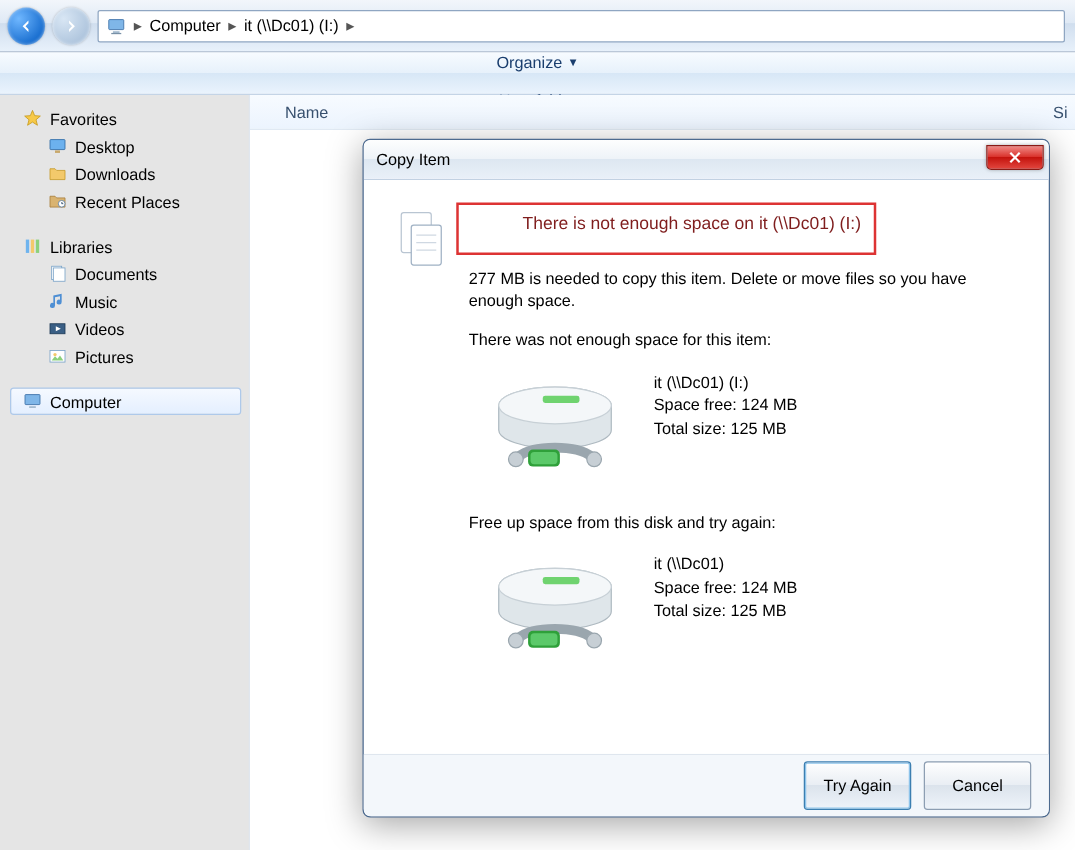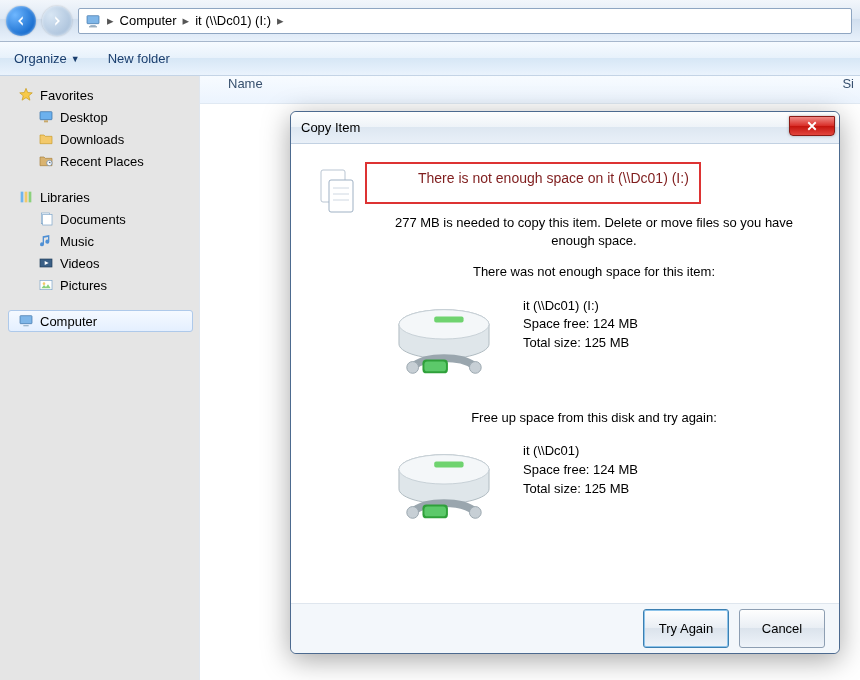--- a/index.html
+++ b/index.html
@@ -27,22 +27,23 @@
   }
   .addr .comp-icon { width:16px; height:16px; }
   .addr-sep { color:#555; }
   .addr span.seg { color:#000; }
 
   
   .toolbar {
     height:34px;
     background: linear-gradient(#f7fbff,#e7f1fb 49%,#d7e7f6 50%,#eaf3fd);
     border-bottom:1px solid #c4d4e6;
-    display:flex; align-items:center; padding:0 14px; gap:28px;
+    display:flex; align-items:center; padding:0 14px; gap:16px;
     color:#1a3e6e;
+    flex-direction:column;
   }
   .toolbar .item { display:flex; align-items:center; gap:4px; cursor:default; }
   .toolbar .caret { font-size:9px; color:#1a3e6e; }
 
   
   .main { display:flex; height:calc(680px - 42px - 34px); }
   .sidebar {
     width:200px; border-right:1px solid #e0e6ee; background:#e5e5e5;
     padding:8px 0 0 8px;
   }
@@ -53,21 +54,21 @@
     background: linear-gradient(#f5f9ff,#e4efff);
     border:1px solid #aec9ea; border-radius:3px; margin-right:6px; padding-left:9px;
   }
   .tree .spacer { height:14px; }
   .tree .ic { width:16px; height:16px; flex:none; }
 
   .content { flex:1; background:#fff; }
   .content-header {
     height:28px; background: linear-gradient(#f7fbff,#ecf4fe);
     border-bottom:1px solid #e0e9f3;
-    display:flex; align-items:flex-start; padding-left:28px; color:#37506e;
+    display:flex; align-items:center; padding-left:28px; color:#37506e;
   }
   .col-name { width:220px; }
   .col-right { margin-left:auto; padding-right:6px; }
 
   
   .dialog {
     position:absolute; left:290px; top:111px; width:550px; height:543px;
     background:#fff; border:1px solid #4c6a8f; border-radius:6px;
     box-shadow: 0 6px 28px rgba(0,0,0,.35);
     display:flex; flex-direction:column;
@@ -86,21 +87,21 @@
     border:1px solid #8a1a15; border-radius:0 0 4px 4px;
     display:flex; align-items:center; justify-content:center;
     box-shadow: 0 0 3px rgba(0,0,0,.3);
   }
   .dlg-close svg { width:12px; height:12px; stroke:#fff; stroke-width:2.4; }
   .dlg-body { flex:1; padding:24px 26px 14px 26px; position:relative; display:flex; gap:18px; }
   .copy-icon { width:40px; flex:none; }
   .dlg-text { flex:1; color:#000; }
   .dlg-text .headline { font-size:14px; color:#7f1d1d; margin-bottom:10px;margin-left:41px; }
   .hl-box { border:2px solid #d33; padding:6px 10px; margin:-6px -10px 10px -10px; display:inline-block; }
-  .dlg-text p { margin:0 0 14px 0; line-height:1.35;text-align:center; }
+  .dlg-text p { margin:0 0 14px 0; line-height:1.35; }
   .drive-block { display:flex; gap:20px; margin:6px 0 22px 0; align-items:flex-start; }
   .drive-icon { width:118px; height:92px; flex:none; margin-left:10px;}
   .drive-info { line-height:1.45; padding-top:2px;}
   .dlg-buttons {
     border-top:1px solid #dfe6ee; height:50px;
     display:flex; align-items:center; justify-content:flex-end; gap:10px; padding:0 14px;
     background:#f3f7fb; border-radius:0 0 6px 6px;
   }
   .btn {
     min-width:86px; height:39px; padding:0 14px;

